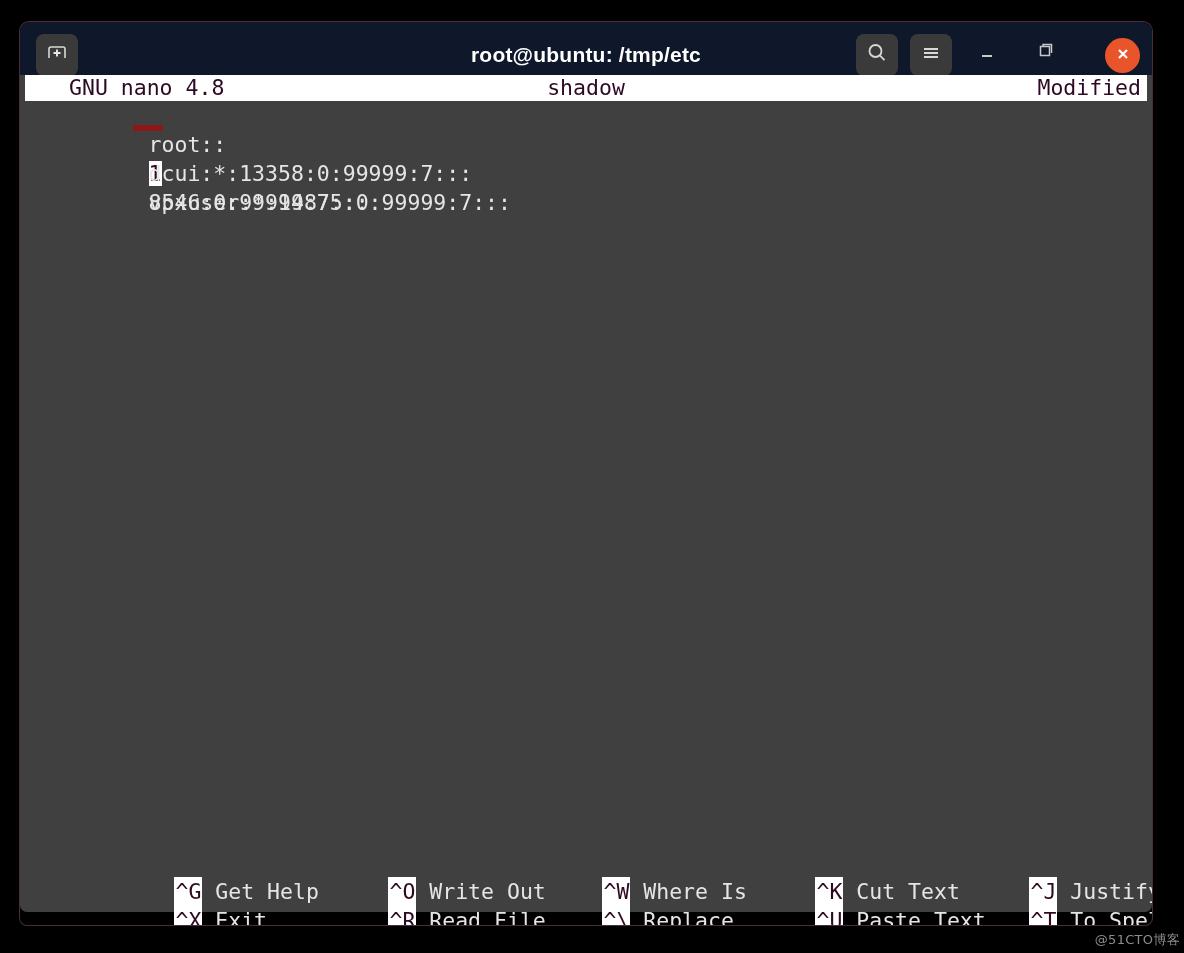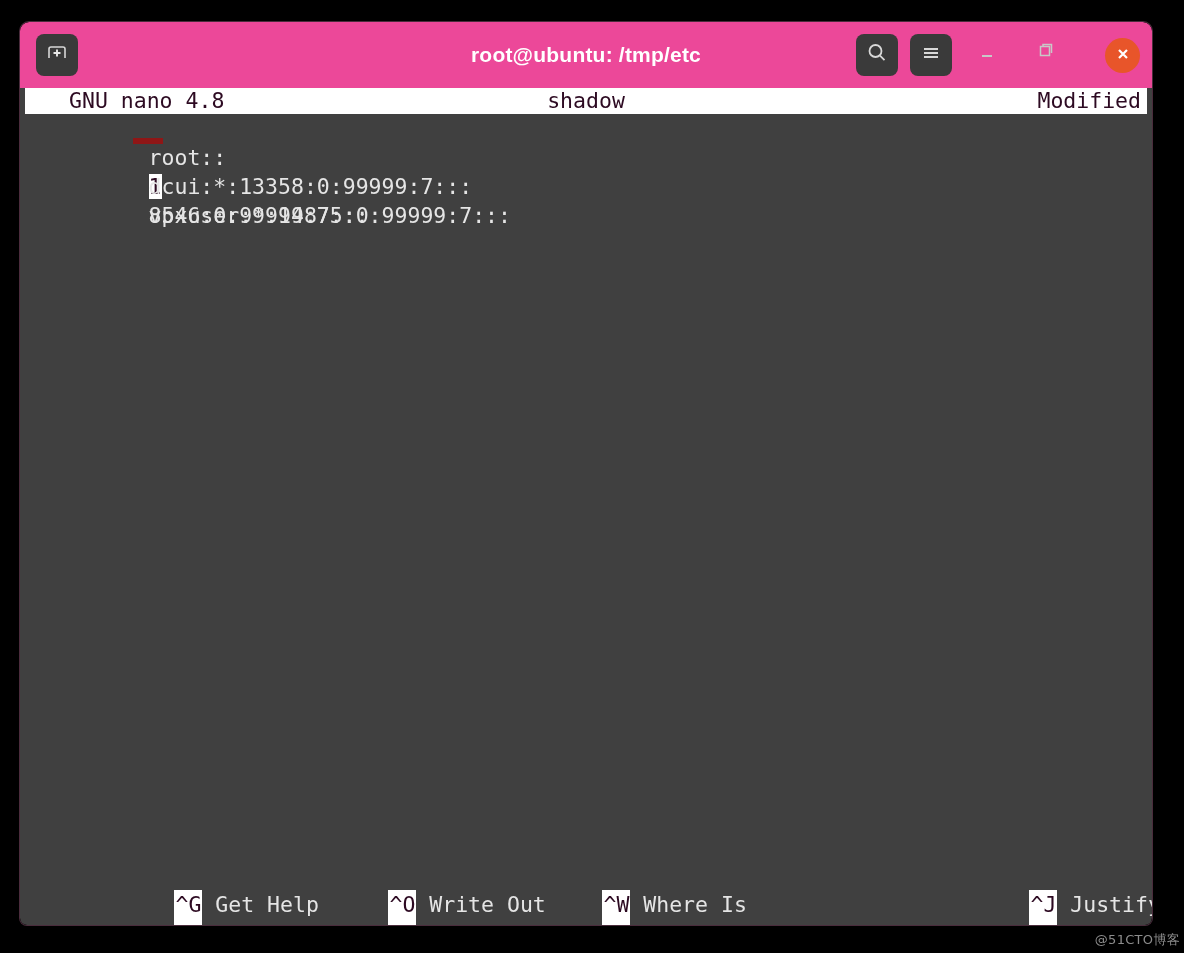--- a/index.html
+++ b/index.html
@@ -22,22 +22,22 @@
     width: 1132px;
     height: 903px;
     border-radius: 9px 9px 7px 7px;
     overflow: hidden;
     box-shadow: 0 0 0 1px #4a2c3c;
   }
 
   
   #titlebar {
     position: relative;
-    height: 66px;
-    background: #ec4899;
+    height: 53px;
+    background: #0f172a;
     border-radius: 9px 9px 0 0;
   }
   #new-tab-button {
     position: absolute;
     left: 16px;
     top: 12px;
     width: 42px;
     height: 42px;
     border-radius: 8px;
     background: #3a3a3a;
@@ -325,20 +325,28 @@
 
       <div class="shortcut-col" style="left:239px;">
         <div class="shortcut-row">
           <span class="sc-key">^O</span><span class="sc-label"> Write Out</span>
         </div>
         <div class="shortcut-row">
           <span class="sc-key">^R</span><span class="sc-label"> Read File</span>
         </div>
       </div>
 
+      <div class="shortcut-col" style="left:666px;">
+        <div class="shortcut-row">
+          <span class="sc-key">^K</span><span class="sc-label"> Cut Text</span>
+        </div>
+        <div class="shortcut-row">
+          <span class="sc-key">^U</span><span class="sc-label"> Paste Text</span>
+        </div>
+      </div>
 
       <div class="shortcut-col" style="left:880px;">
         <div class="shortcut-row">
           <span class="sc-key">^J</span><span class="sc-label"> Justify</span>
         </div>
         <div class="shortcut-row">
           <span class="sc-key">^T</span><span class="sc-label"> To Spell</span>
         </div>
       </div>
 

